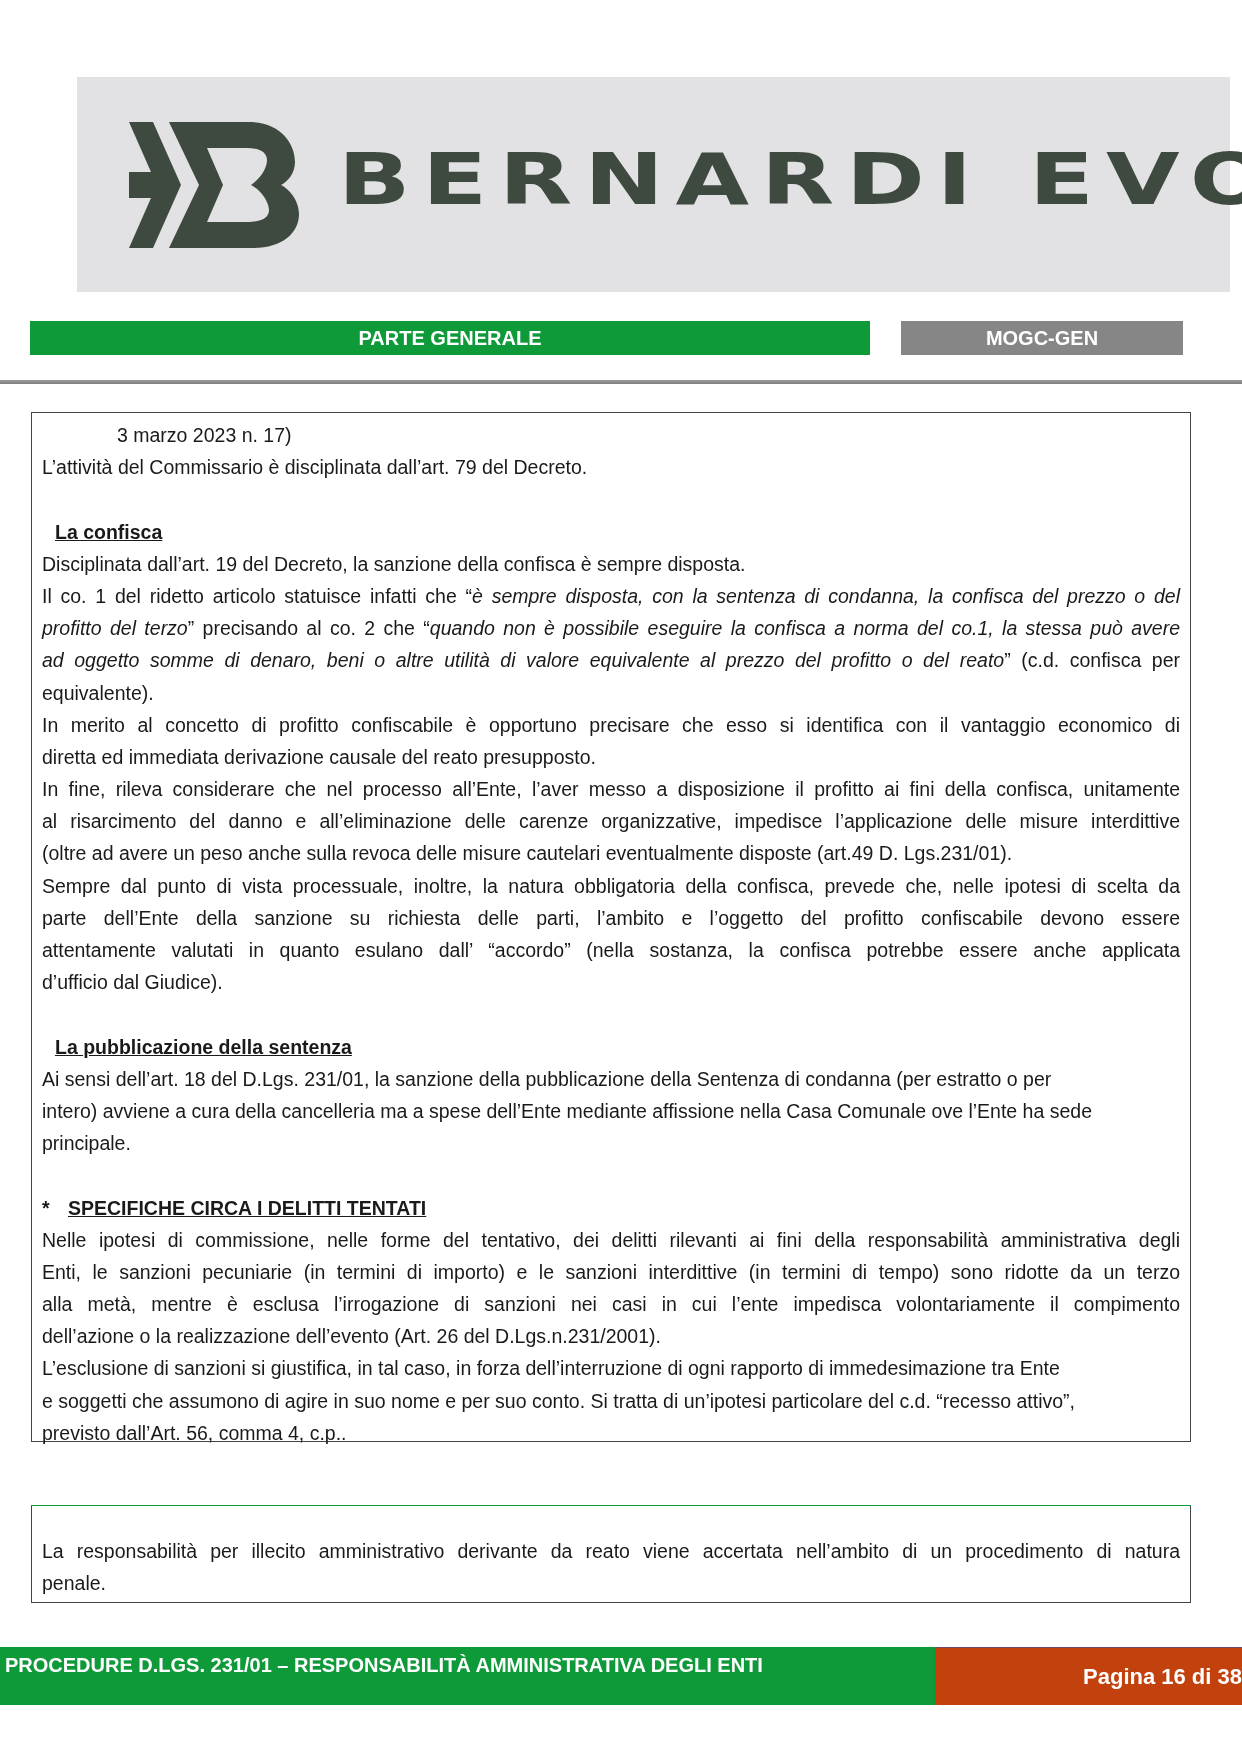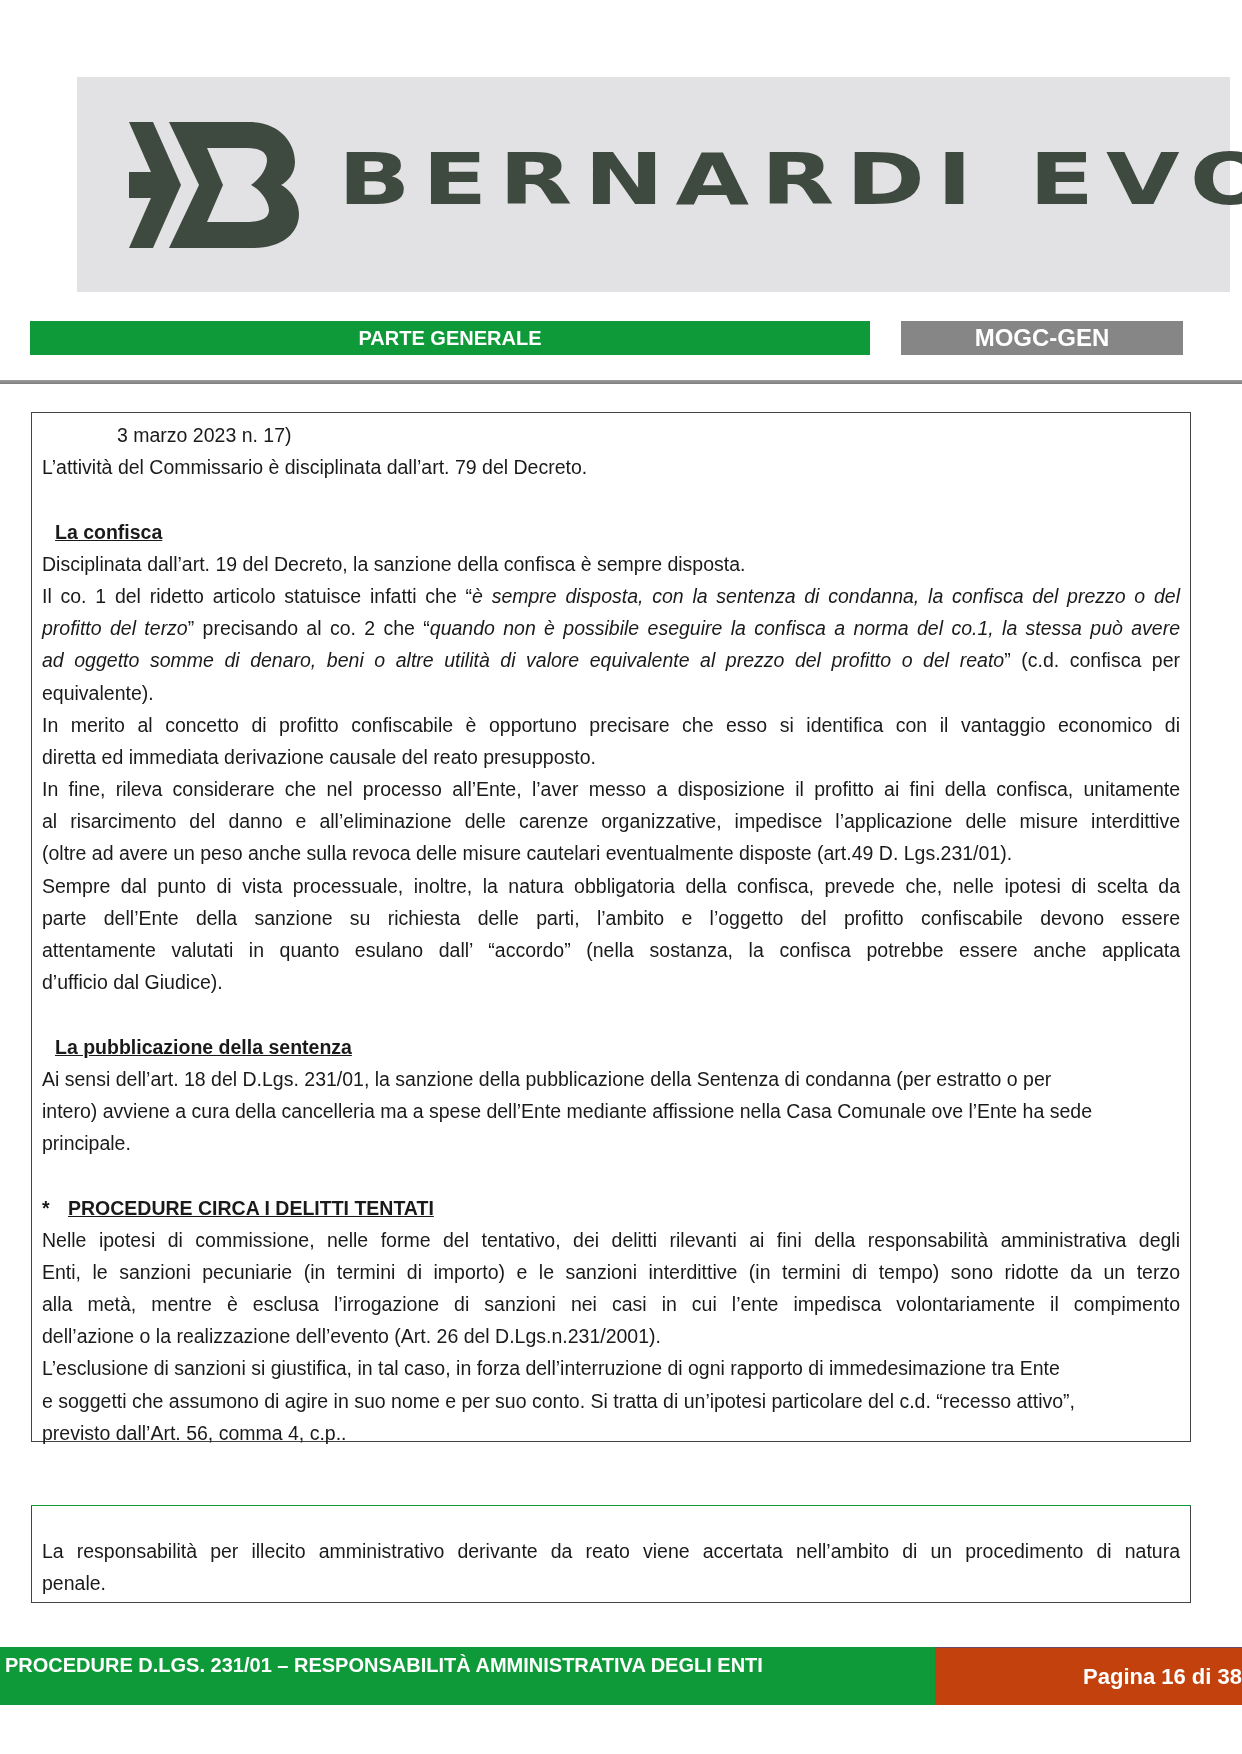--- a/index.html
+++ b/index.html
@@ -6,21 +6,21 @@
   body { width:1242px; height:1754px; position:relative; overflow:hidden;
          font-family:"Liberation Sans", sans-serif; color:#1a1a1a; }
   .banner { position:absolute; left:30px; top:77px; width:1153px; height:215px; background:#e2e1e3;margin-left:47px; }
   .logo-mark { position:absolute; left:52px; top:45px; width:175px; height:126px; }
   .wordmark { position:absolute; left:261px; top:62px; height:80px; font-family:"DejaVu Sans", sans-serif;
               font-weight:bold; font-size:72px; line-height:80px; letter-spacing:9px; color:#3e4a3f;
               transform:scaleX(1.32); transform-origin:left center; white-space:nowrap; }
   .tag-green { position:absolute; left:30px; top:321px; width:840px; height:34px; background:#0f9a3a;
                color:#fff; font-weight:bold; font-size:20px; line-height:34px; text-align:center; }
   .tag-gray { position:absolute; left:901px; top:321px; width:282px; height:34px; background:#868686;
-              color:#fff; font-weight:bold; font-size:24px; line-height:34px; text-align:center; }
+              color:#fff; font-weight:bold; font-size:20px; line-height:34px; text-align:center; }
   .divider { position:absolute; left:0; top:380px; width:1242px; height:4px; background:linear-gradient(#9c9c9c,#7e7e7e); }
   .box { position:absolute; left:31px; width:1160px; border:1.5px solid #444; background:#fff; box-sizing:border-box; }
   .main-box { top:412px; height:1030px; padding:6px 10px 4px 10px; }
   .line { font-size:19.5px; line-height:32.2px; height:32.2px; white-space:nowrap; overflow:visible; }
   .just { text-align:justify; text-align-last:justify; white-space:normal; }
   .indent { padding-left:75px; }
   .u { text-decoration:underline; font-weight:bold;margin-left:13px; }
   .it { font-style:italic; }
   .sec-head { position:absolute; left:31px; top:1475px; width:1160px; height:31px; background:#0f9a3a;
               border-bottom:2px solid #555; box-sizing:border-box; color:#fff; font-size:20px; line-height:30px;margin-top:30px; }
@@ -67,21 +67,21 @@
   <div class="line just">Sempre dal punto di vista processuale, inoltre, la natura obbligatoria della confisca, prevede che, nelle ipotesi di scelta da</div>
   <div class="line just">parte dell’Ente della sanzione su richiesta delle parti, l’ambito e l’oggetto del profitto confiscabile devono essere</div>
   <div class="line just">attentamente valutati in quanto esulano dall’ “accordo” (nella sostanza, la confisca potrebbe essere anche applicata</div>
   <div class="line">d’ufficio dal Giudice).</div>
   <div class="line"></div>
   <div class="line"><span class="u">La pubblicazione della sentenza</span></div>
   <div class="line">Ai sensi dell’art. 18 del D.Lgs. 231/01, la sanzione della pubblicazione della Sentenza di condanna (per estratto o per</div>
   <div class="line">intero) avviene a cura della cancelleria ma a spese dell’Ente mediante affissione nella Casa Comunale ove l’Ente ha sede</div>
   <div class="line">principale.</div>
   <div class="line"></div>
-  <div class="line"><span style="font-weight:bold">* </span><span class="u">PROCEDURE CIRCA I DELITTI TENTATI</span></div>
+  <div class="line"><span style="font-weight:bold">* </span><span class="u">SPECIFICHE CIRCA I DELITTI TENTATI</span></div>
   <div class="line just">Nelle ipotesi di commissione, nelle forme del tentativo, dei delitti rilevanti ai fini della responsabilità amministrativa degli</div>
   <div class="line just">Enti, le sanzioni pecuniarie (in termini di importo) e le sanzioni interdittive (in termini di tempo) sono ridotte da un terzo</div>
   <div class="line just">alla metà, mentre è esclusa l’irrogazione di sanzioni nei casi in cui l’ente impedisca volontariamente il compimento</div>
   <div class="line">dell’azione o la realizzazione dell’evento (Art. 26 del D.Lgs.n.231/2001).</div>
   <div class="line">L’esclusione di sanzioni si giustifica, in tal caso, in forza dell’interruzione di ogni rapporto di immedesimazione tra Ente</div>
   <div class="line">e soggetti che assumono di agire in suo nome e per suo conto. Si tratta di un’ipotesi particolare del c.d. “recesso attivo”,</div>
   <div class="line">previsto dall’Art. 56, comma 4, c.p..</div>
 </div>
 
 <div class="sec-head">

